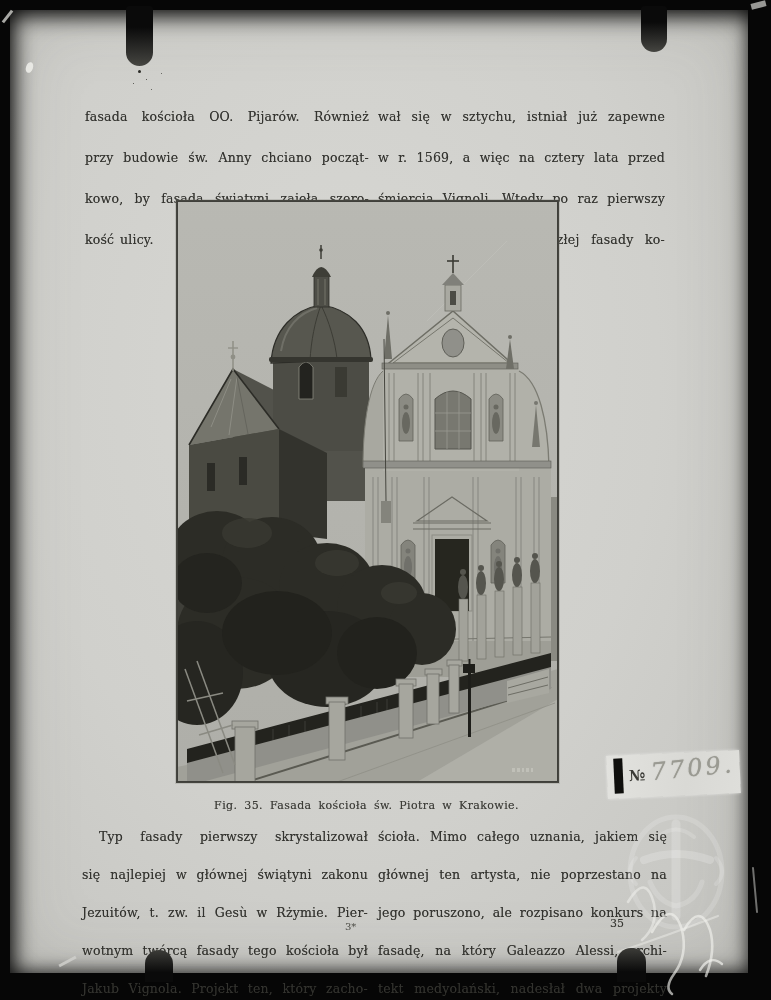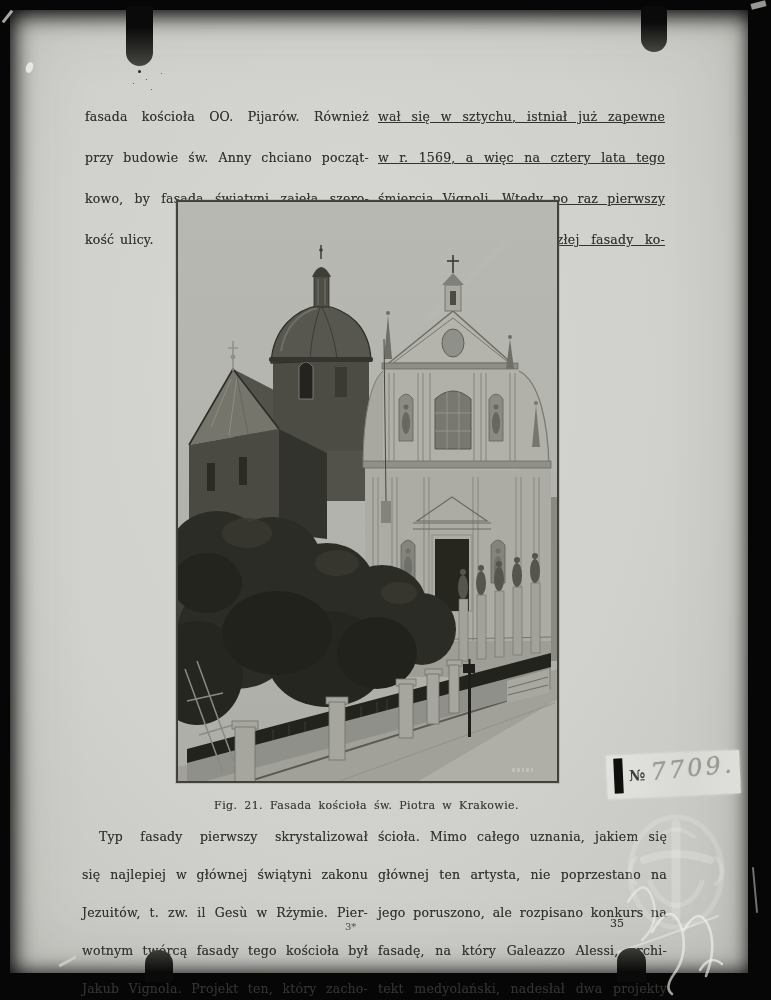--- a/index.html
+++ b/index.html
@@ -42,21 +42,21 @@
   .corner-bl{position:absolute;left:58px;top:960px;width:19px;height:3px;background:#cfcfcb;
     transform:rotate(-28deg);opacity:.85;z-index:6;}
 
   
   .tcol{position:absolute;color:#33332f;
     font-size:12.5px;line-height:20.5px;
     text-shadow:0 0 .6px rgba(45,45,40,.55);
     word-spacing:1.5px;letter-spacing:.2px;}
   .tcol.bottom{line-height:19px;}
   .col-tl{left:75px;top:97px;width:284px;}
-  .col-tr{left:368px;top:97px;width:287px;text-decoration:underline;}
+  .col-tr{left:368px;top:97px;width:287px;}
   .col-bl{left:72px;top:817px;width:286px;}
   .col-br{left:368px;top:817px;width:289px;}
   .tline{text-align:justify;}
   .tline::after{content:"";display:inline-block;width:100%;height:0;}
   .tline.noj{text-align:left;}
   .tline.noj::after{content:none;}
   .tline.indent{text-indent:17px;}
 
   
   .photo{position:absolute;left:166px;top:190px;width:381px;height:581px;
@@ -92,21 +92,21 @@
 
   <div class="tcol col-tl">
     <div class="tline">fasada kościoła OO. Pijarów. Również</div>
     <div class="tline">przy budowie św. Anny chciano począt-</div>
     <div class="tline">kowo, by fasada świątyni zajęła szero-</div>
     <div class="tline noj">kość ulicy.</div>
   </div>
 
   <div class="tcol col-tr">
     <div class="tline">wał się w sztychu, istniał już zapewne</div>
-    <div class="tline">w r. 1569, a więc na cztery lata tego</div>
+    <div class="tline">w r. 1569, a więc na cztery lata przed</div>
     <div class="tline">śmiercią Vignoli. Wtedy po raz pierwszy</div>
     <div class="tline">poruszono kwestyę przyszłej fasady ko-</div>
   </div>
 
   <div class="photo">
     <svg viewBox="0 0 381 581" preserveAspectRatio="none">
       <defs>
         <linearGradient id="skyg" x1="0" y1="0" x2="0" y2="1">
           <stop offset="0" stop-color="#bcbcb6"></stop>
             <stop offset="1" stop-color="#aaaaa4"></stop>
@@ -349,21 +349,21 @@
           <rect x="340" y="567" width="3" height="4"></rect>
         <rect x="345" y="567" width="2" height="4"></rect>
           <rect x="349" y="567" width="3" height="4"></rect>
         <rect x="354" y="567" width="2" height="4"></rect>
       </g>
 
       <rect x="0.5" y="0.5" width="380" height="580" fill="none" stroke="#3f3f3a" stroke-width="1"></rect>
     </svg>
   </div>
 
-  <div class="caption">Fig. 21. Fasada kościoła św. Piotra w Krakowie.</div>
+  <div class="caption">Fig. 35. Fasada kościoła św. Piotra w Krakowie.</div>
 
   <div class="tcol bottom col-bl">
     <div class="tline indent">Typ fasady pierwszy skrystalizował</div>
     <div class="tline">się najlepiej w głównej świątyni zakonu</div>
     <div class="tline">Jezuitów, t. zw. il Gesù w Rżymie. Pier-</div>
     <div class="tline">wotnym twórcą fasady tego kościoła był</div>
     <div class="tline">Jakub Vignola. Projekt ten, który zacho-</div>
   </div>
 
   <div class="tcol bottom col-br">

